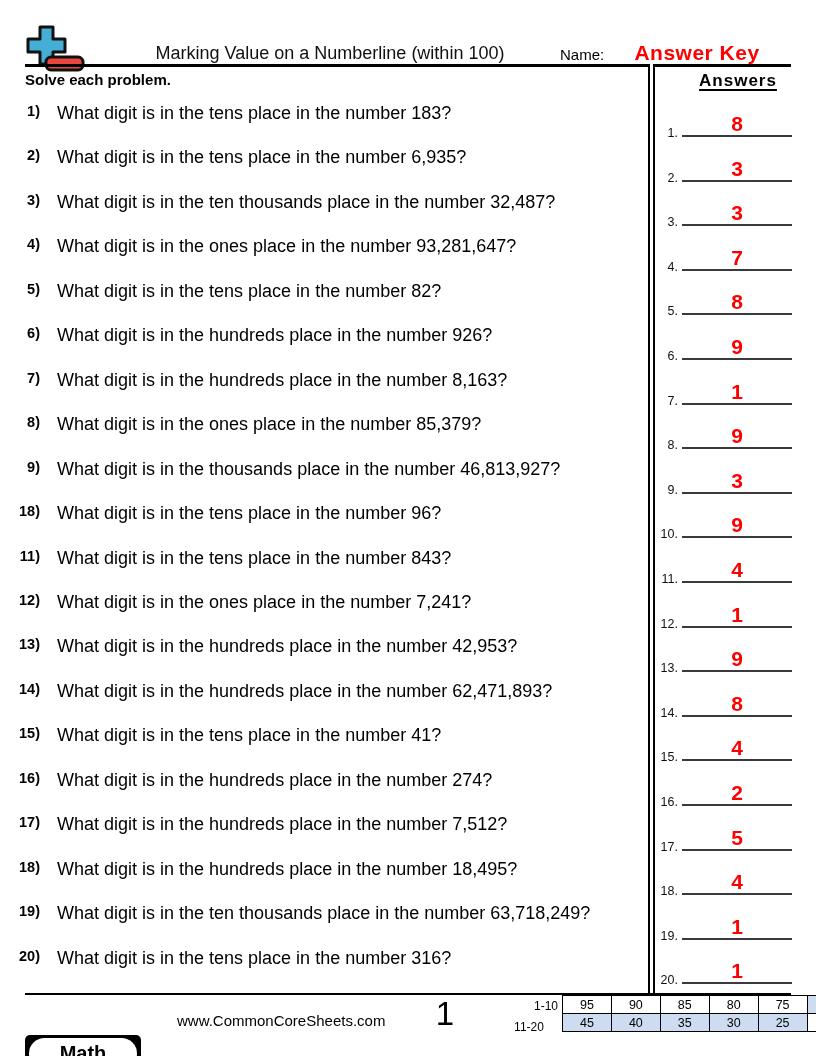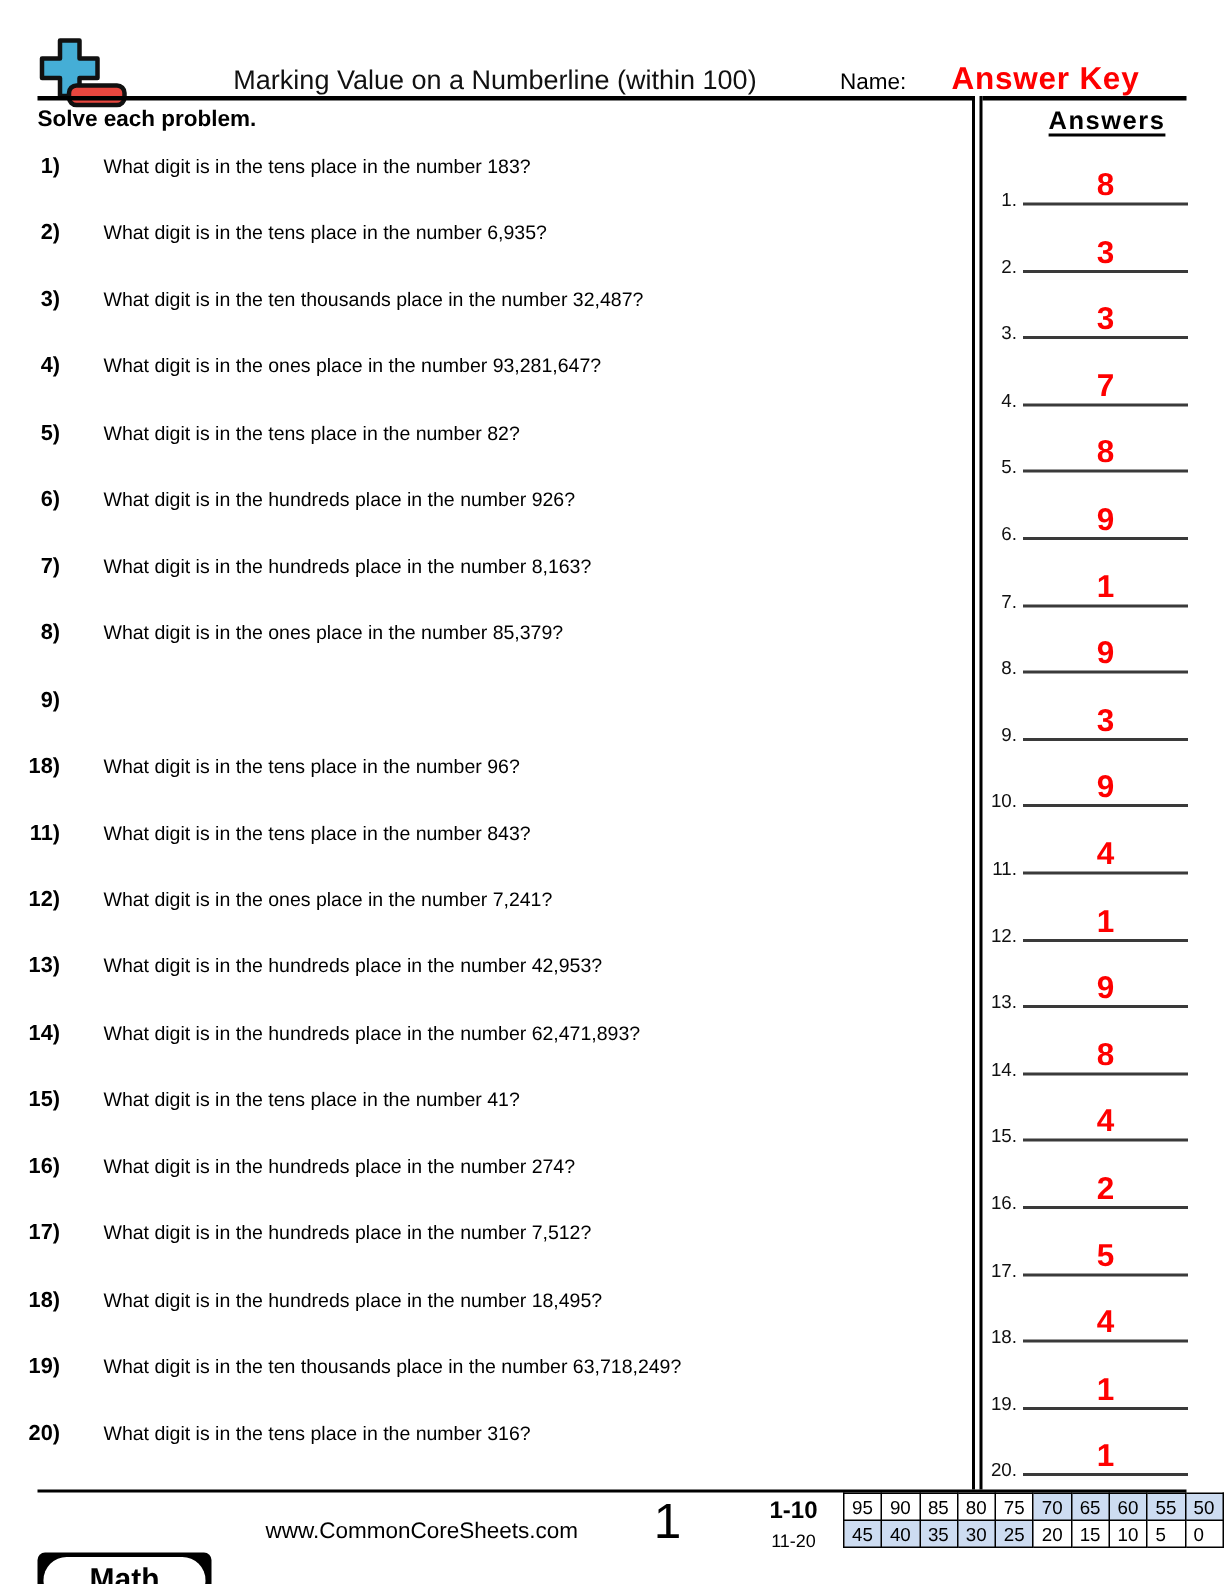--- a/index.html
+++ b/index.html
@@ -17,46 +17,46 @@
     font-size:21px;font-weight:bold;color:#fe0000;letter-spacing:.5px;white-space:nowrap;}
   .header-rule{position:absolute;left:25px;top:64px;width:766px;height:3px;background:#000;}
   .instructions{position:absolute;left:25px;top:71px;font-size:15px;font-weight:bold;}
   
   .v-divider{position:absolute;left:648px;top:64px;height:929px;width:3px;
     border-left:2px solid #000;border-right:2px solid #000;background:#fff;}
   
   .q-row{position:absolute;left:0;width:648px;height:20px;}
   .q-num{position:absolute;left:6px;width:34px;text-align:right;
     font-size:14.5px;font-weight:bold;}
-  .q-text{position:absolute;left:57px;right:22px;font-size:13px;margin-left:12px;}
+  .q-text{position:absolute;left:57px;right:22px;font-size:18px;}
   
   .answers-title{position:absolute;left:682px;top:71px;width:112px;text-align:center;
     font-size:17px;font-weight:bold;letter-spacing:1px;
     text-decoration:underline;text-decoration-thickness:2px;text-underline-offset:3px;}
   .a-row{position:absolute;left:648px;width:146px;height:28px;}
   .a-num{position:absolute;left:4px;bottom:-3px;width:26px;text-align:right;
     font-size:12.5px;color:#111;}
   .a-line{position:absolute;left:34px;bottom:0;width:110px;border-bottom:2px solid #3a3a3a;}
   .a-val{position:absolute;left:34px;bottom:1px;width:110px;text-align:center;
     font-size:21px;font-weight:bold;color:#fe0000;}
   
   .footer-rule{position:absolute;left:25px;top:993px;width:766px;height:2px;background:#000;}
   .math-bar{position:absolute;left:25px;top:1035px;width:116px;height:37px;
     background:#000;border-radius:5px;}
   .math-pill{position:absolute;left:4px;top:3px;right:4px;bottom:3px;background:#fff;
     border-radius:16px;display:flex;align-items:center;justify-content:center;
     font-size:20px;font-weight:bold;}
   .site-url{position:absolute;left:177px;top:1012px;font-size:15px;}
   .page-number{position:absolute;left:400px;top:995px;width:90px;text-align:center;
     font-size:33px;}
-  .score-label-1{position:absolute;left:500px;top:999px;width:58px;text-align:center;font-size:16px;font-weight:bold;}
+  .score-label-1{position:absolute;left:500px;top:999px;width:58px;text-align:right;font-size:12px;}
   .score-label-2{position:absolute;left:500px;top:1020px;width:58px;text-align:center;font-size:12px;}
   table.score{position:absolute;left:562px;top:995px;border-collapse:collapse;}
-  table.score td{border:1.5px solid #000;width:20px;height:17px;text-align:left;
-    font-size:12.5px;padding:0 5px;}
+  table.score td{border:1.5px solid #000;width:20px;height:17px;text-align:center;
+    font-size:12.5px;padding:0 17px;}
   td.shaded{background:#cddcf1;}
 </style>
 </head>
 <body>
 
 <div class="logo">
   <svg width="62" height="50" viewBox="0 0 62 50">
     <path d="M15 3 h13 v12 h12 v13 h-12 v12 h-13 v-12 h-12 v-13 h12 z" fill="#45aed6" stroke="#111" stroke-width="3" stroke-linejoin="round"></path>
     <rect x="21" y="33" width="37" height="13" rx="5" fill="#e8473f" stroke="#111" stroke-width="3"></rect>
   </svg>
@@ -97,20 +97,21 @@
     <div class="q-row" style="top: 369.7px;">
       <span class="q-num">7)</span>
       <span class="q-text">What digit is in the hundreds place in the number 8,163?</span>
     </div>
     <div class="q-row" style="top: 414.15px;">
       <span class="q-num">8)</span>
       <span class="q-text">What digit is in the ones place in the number 85,379?</span>
     </div>
     <div class="q-row" style="top: 458.6px;">
       <span class="q-num">9)</span>
+      <span class="q-text">What digit is in the thousands place in the number 46,813,927?</span>
     </div>
     <div class="q-row" style="top: 503.05px;">
       <span class="q-num">18)</span>
       <span class="q-text">What digit is in the tens place in the number 96?</span>
     </div>
     <div class="q-row" style="top: 547.5px;">
       <span class="q-num">11)</span>
       <span class="q-text">What digit is in the tens place in the number 843?</span>
     </div>
     <div class="q-row" style="top: 591.95px;">

